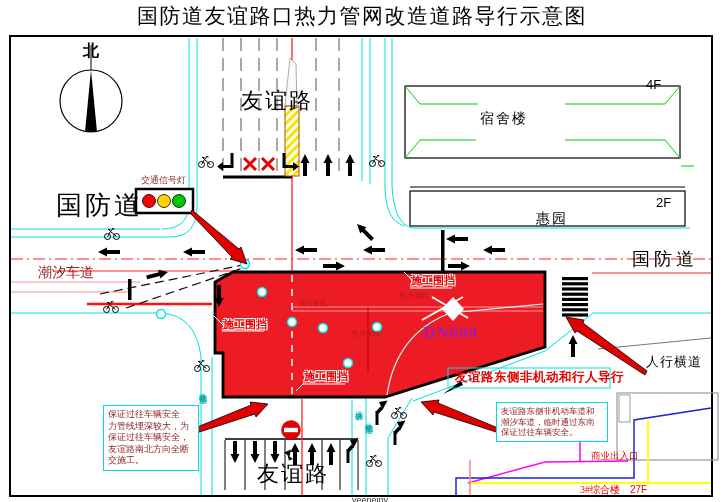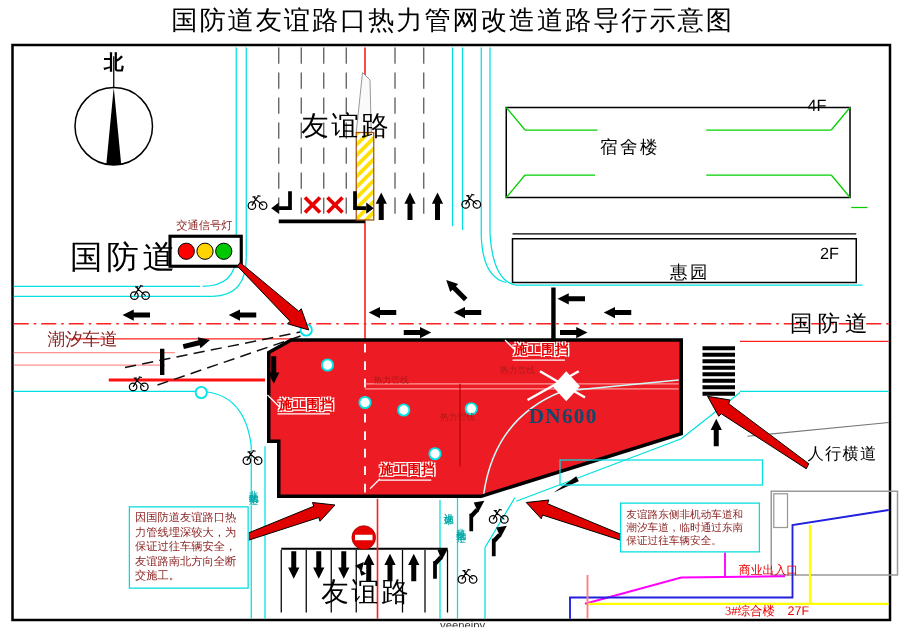--- a/index.html
+++ b/index.html
@@ -300,38 +300,39 @@
 <div class="lbl" style="left:56px;top:193px;font-size:26px;letter-spacing:3px;">国防道</div>
 <div class="lbl" style="left:632px;top:250px;font-size:18px;letter-spacing:4px;">国防道</div>
 <div class="lbl" style="left:38px;top:266px;font-size:14px;color:#8a1f1f;">潮汐车道</div>
 
 <div class="lbl" style="left:480px;top:112px;font-size:14px;letter-spacing:2px;">宿舍楼</div>
 <div class="lbl sans" style="left:646px;top:78px;font-size:13px;">4F</div>
 <div class="lbl" style="left:536px;top:212px;font-size:14px;letter-spacing:2px;">惠园</div>
 <div class="lbl sans" style="left:656px;top:196px;font-size:13px;">2F</div>
 
 <div class="lbl" style="left:141px;top:176px;font-size:9px;color:#8a1f1f;">交通信号灯</div>
-<div class="lbl" style="left:646px;top:356px;font-size:13px;letter-spacing:1px;">人行横道</div>
+<div class="lbl" style="left:646px;top:356px;font-size:13px;letter-spacing:1px;font-family:Liberation Mono, monospace;">人行横道</div>
 
 <div class="lbl enc" style="left:223px;top:319px;">施工围挡</div>
 <div class="lbl enc" style="left:411px;top:275px;">施工围挡</div>
 <div class="lbl enc" style="left:304px;top:371px;">施工围挡</div>
 
 <div class="lbl pipe" style="left:299px;top:301px;">热力管线</div>
 <div class="lbl pipe" style="left:352px;top:331px;">热力管线</div>
 <div class="lbl pipe" style="left:400px;top:293px;">热力管线</div>
-<div class="lbl" style="left:423px;top:324px;font-size:17px;font-weight:bold;letter-spacing:1px;color:#0c4a6e;">DN600</div>
+<div class="lbl" style="left:423px;top:324px;font-size:17px;font-weight:bold;letter-spacing:1px;color:#a21caf;">DN600</div>
 
 <div class="lbl vert" style="left:354px;top:404px;">设施带</div>
 <div class="lbl vert" style="left:364px;top:416px;">非机动车道</div>
 <div class="lbl vert" style="left:198px;top:386px;">非机动车道</div>
 
+<div class="lbl red" style="left:455px;top:371px;font-size:12.5px;font-weight:bold;letter-spacing:0.5px;">友谊路东侧非机动和行人导行</div>
 
 <div class="note" style="left:103px;top:405px;width:86px;font-size:9px;line-height:11.5px;">
-  <div>因国防道友谊路口热</div>
+  <div>保证过往车辆安全</div>
   <div>力管线埋深较大，为</div>
   <div>保证过往车辆安全，</div>
   <div>友谊路南北方向全断</div>
   <div>交施工。</div>
 </div>
 
 <div class="note" style="left:496px;top:402px;width:102px;font-size:8.5px;line-height:10.5px;">
   <div>友谊路东侧非机动车道和</div>
   <div>潮汐车道，临时通过东南</div>
   <div>保证过往车辆安全。</div>

